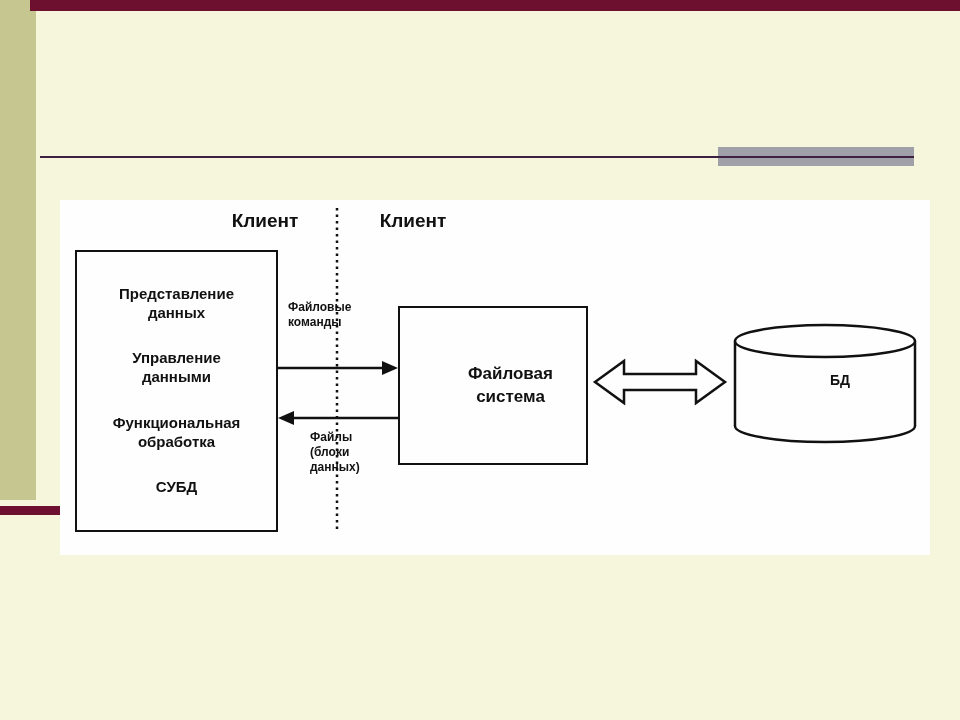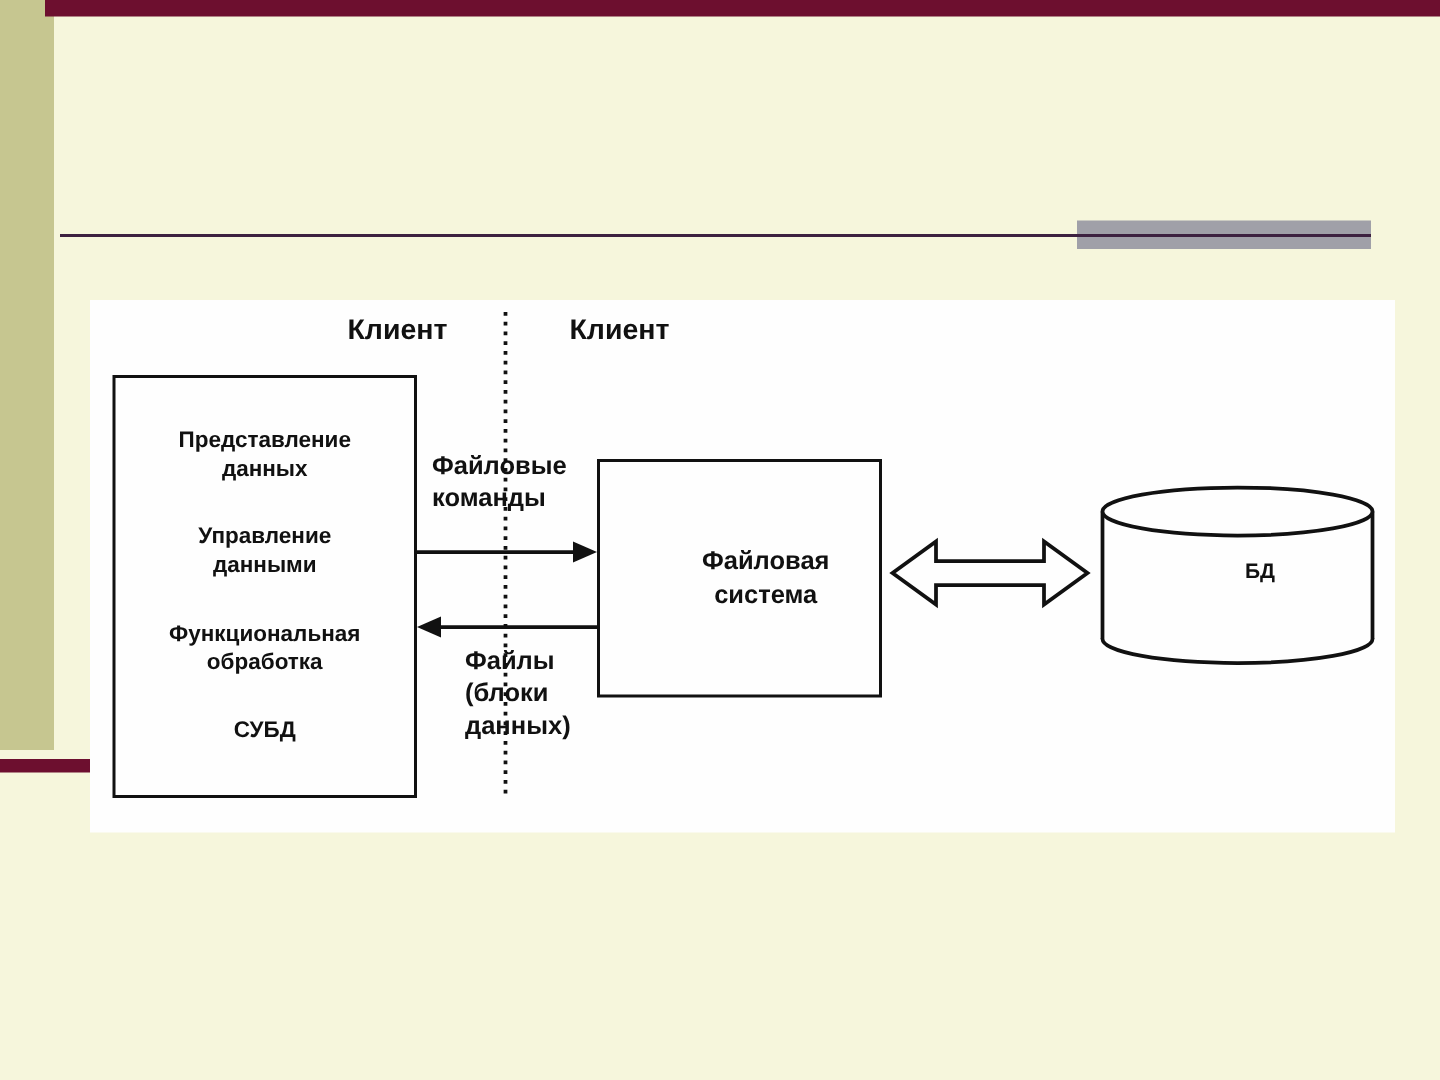--- a/index.html
+++ b/index.html
@@ -59,21 +59,21 @@
   }
   .client-box div{white-space:pre-line;}
   .fs-box{
     position:absolute;left:338px;top:106px;width:190px;height:159px;
     border:2px solid var(--ink);background:var(--panel);
     display:flex;justify-content:center;align-items:center;
     text-align:center;font-size:17px;font-weight:bold;line-height:1.3;padding-left:35px;
   }
   .fs-box div{white-space:pre-line;}
   .lbl{
-    position:absolute;font-size:17px;font-weight:bold;line-height:1.25;
+    position:absolute;font-size:12px;font-weight:bold;line-height:1.25;
     white-space:pre-line;
   }
   .lbl.file-commands{left:228px;top:100px;}
   .lbl.files{left:238px;top:230px;margin-left:12px;}
   .db-label{
     position:absolute;left:735px;top:172px;width:90px;text-align:center;
     font-size:14px;font-weight:bold;
   }
 </style>
 </head>

